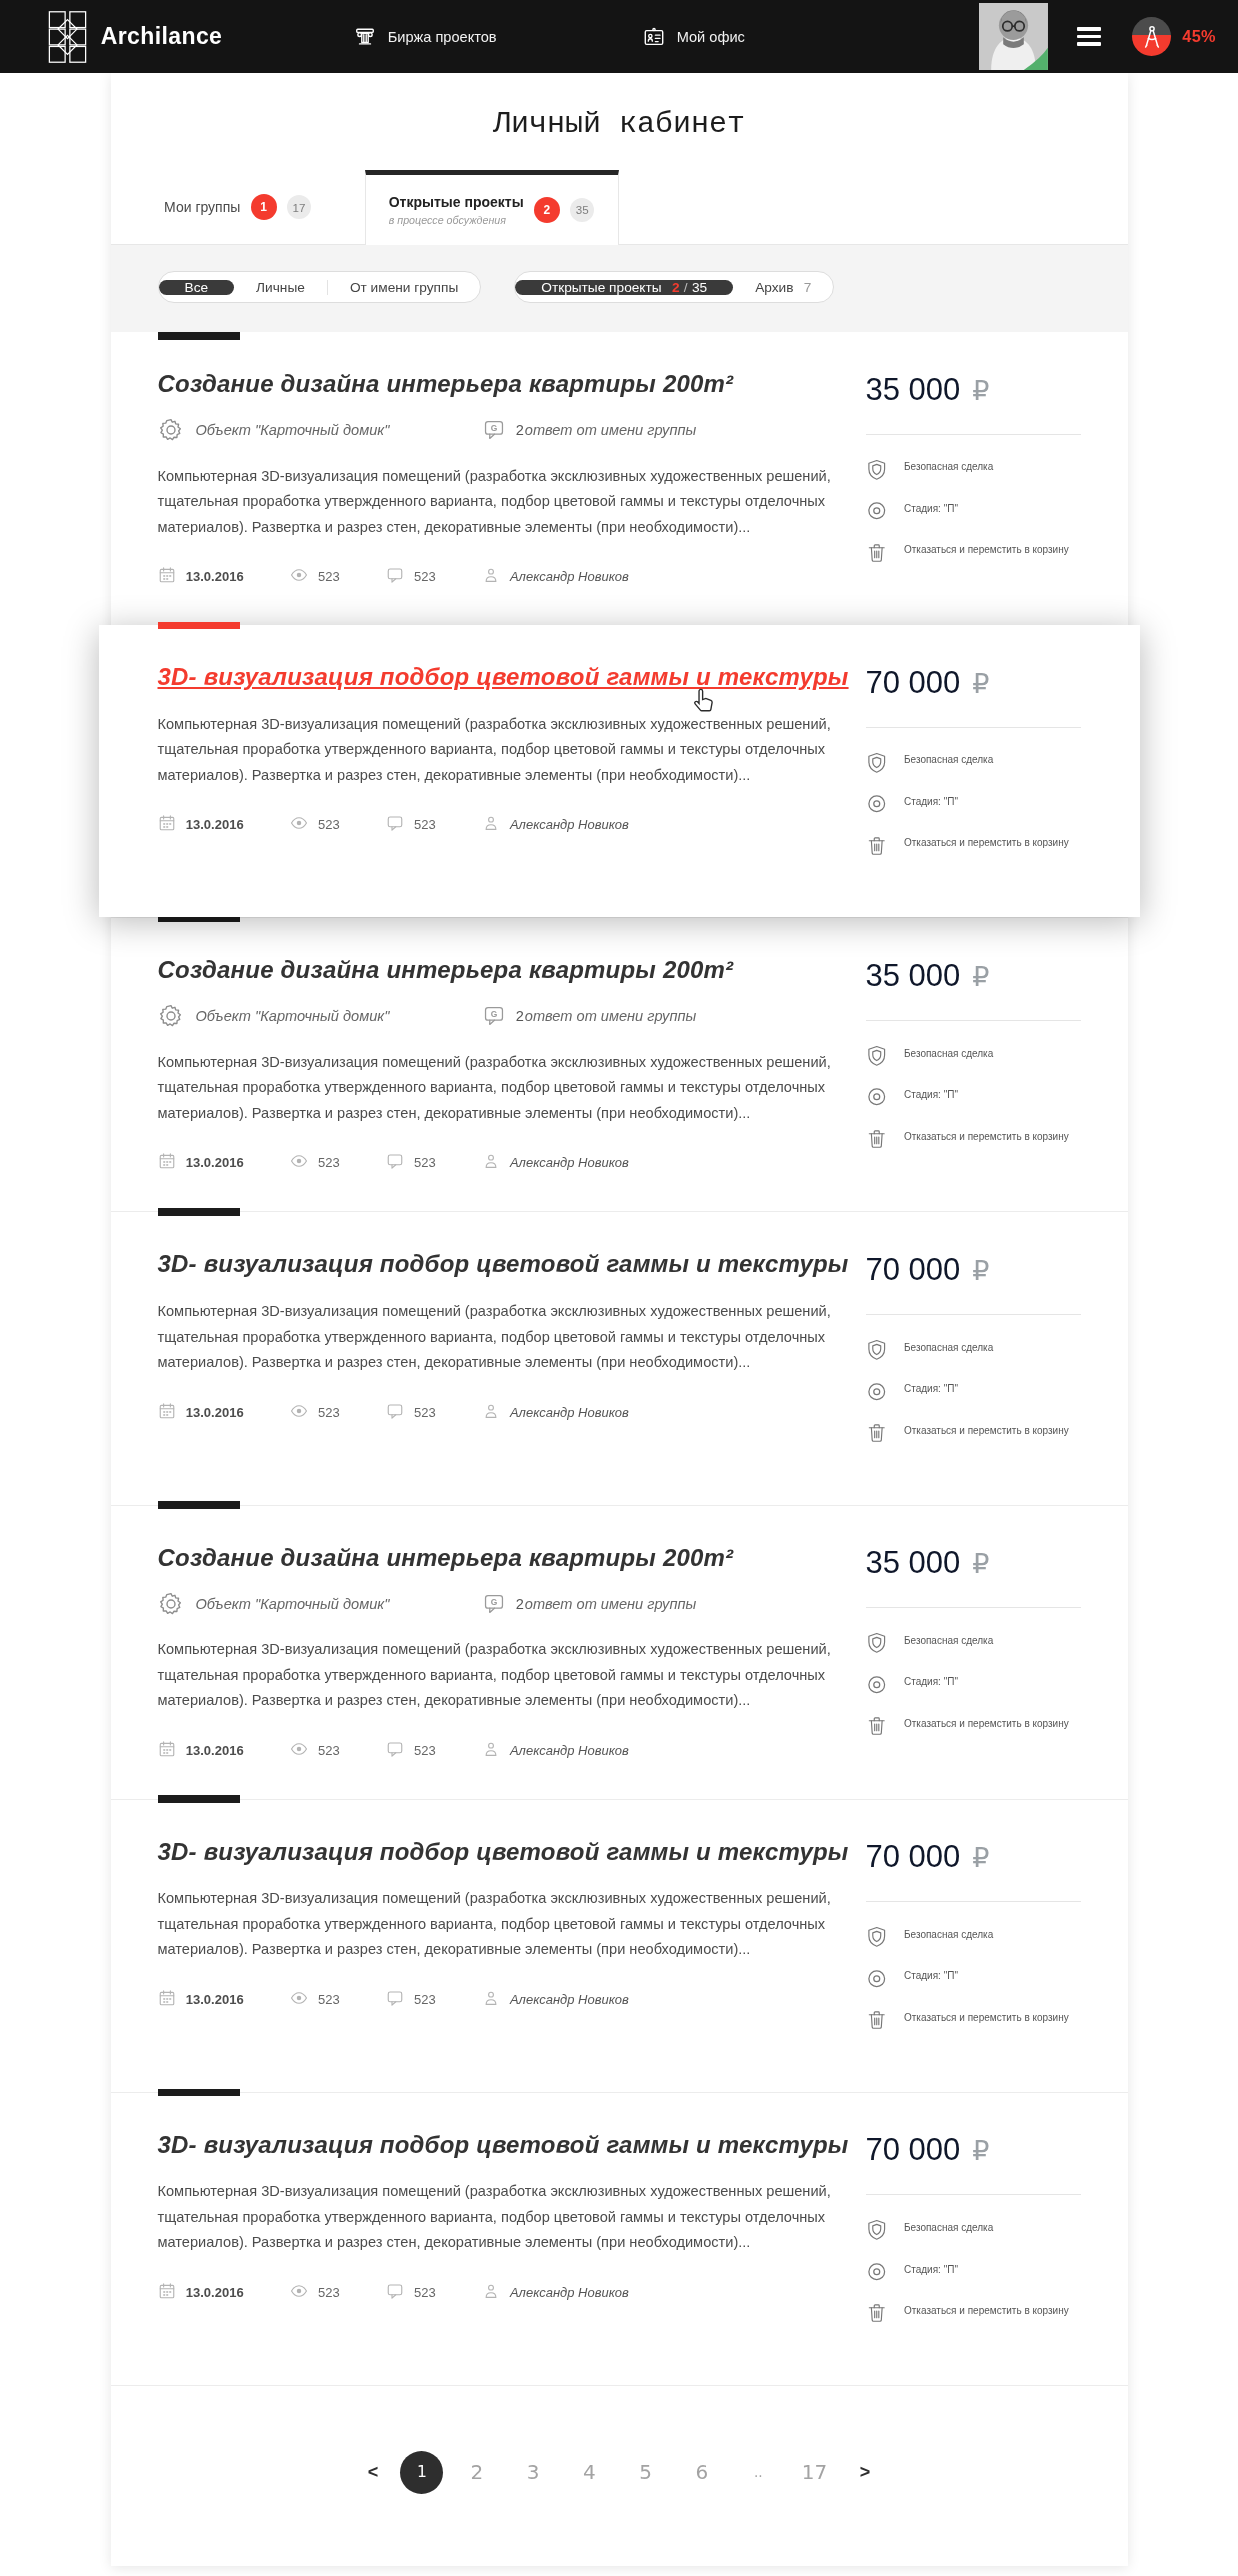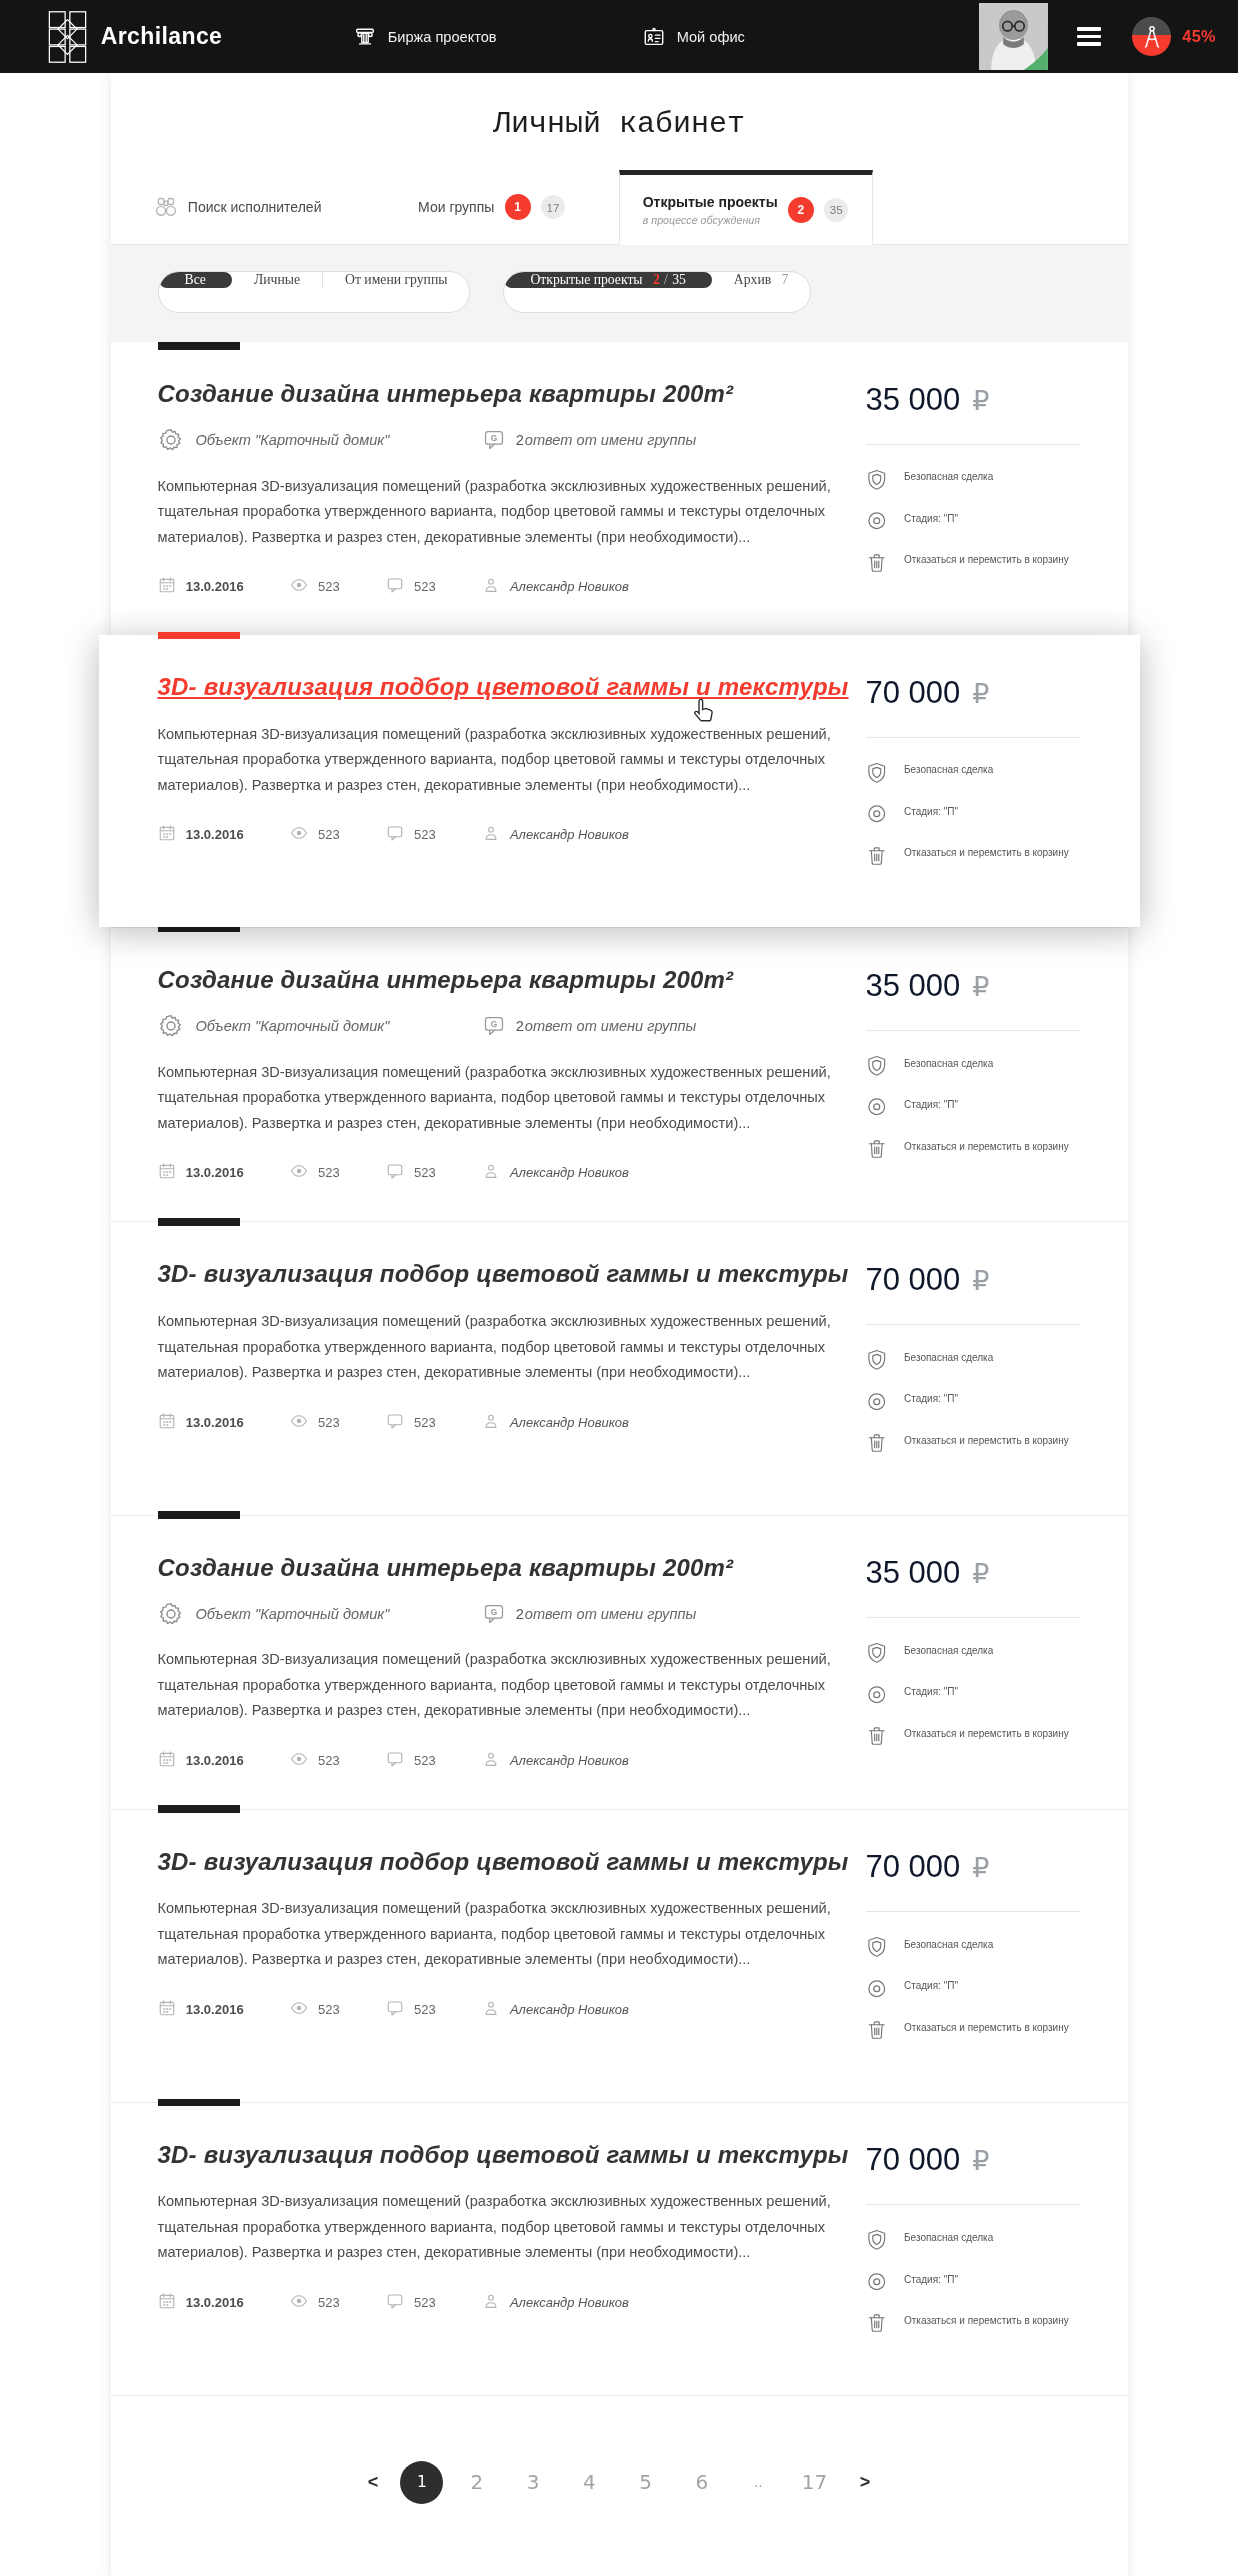--- a/index.html
+++ b/index.html
@@ -62,21 +62,21 @@
     display:inline-flex; align-items:center; justify-content:center; border-radius:50%;
     flex:none;
   }
   .badge.red { width:26px; height:26px; background:#f43b2e; color:#fff; font-size:12px; font-weight:bold; }
   .badge.gray { width:24px; height:24px; background:#ebebeb; color:#7d7d7d; font-size:11.6px; }
   .tab svg.binocs { width:24px; height:22px; }
   
   .filterbar { background:#f4f4f4; padding:26px 47px 29px; display:flex; gap:33px; }
   .pillgroup {
     display:inline-flex; border:0.9px solid #ddd; border-radius:21.5px; background:#fff;
-    height:42px; overflow:hidden; align-items:flex-start;font-family:Liberation Serif, serif;
+    height:32px; overflow:hidden; align-items:center;
   }
   .pill {
     display:flex; align-items:center; padding:0 22px; font-size:13.7px; color:#444;
     border-right:0.9px solid #e3e3e3; cursor:pointer; white-space:nowrap;
   }
   .pill:last-child { border-right:none; }
   .pill.dark { background:#3a3a3a; color:#fff; border-radius:21.5px; border-right:none; padding:0 26px; }
   .pill .num-red { color:#f43b2e; font-weight:bold; margin:0 4.3px 0 10.3px; }
   .pill .num-sep { color:#bbb; margin-right:4.3px; }
   .pill .num-gray { color:#9a9a9a; margin-left:10.3px; }
@@ -211,32 +211,20 @@
     <span class="progress-label">45%</span>
   </div>
 </header>
 
 <div class="page">
 
   <h1 class="page-title">Личный кабинет</h1>
 
   <div class="tabs">
     <div class="tab">
-      <svg class="binocs" viewBox="0 0 28 26">
-        <g class="ln" stroke="#b5b5b5" stroke-width="1.6">
-          <rect x="5" y="3" width="6.5" height="7" rx="2"></rect>
-            <rect x="16.5" y="3" width="6.5" height="7" rx="2"></rect>
-          <rect x="12" y="6" width="4" height="5"></rect>
-          <circle cx="8.2" cy="17.5" r="5.3"></circle>
-            <circle cx="19.8" cy="17.5" r="5.3"></circle>
-        </g>
-      </svg>
-      <span class="tab-label">Поиск исполнителей</span>
-    </div>
-    <div class="tab">
       <span class="tab-label">Мои группы</span>
       <span class="badge red">1</span>
       <span class="badge gray">17</span>
     </div>
     <div class="tab active">
       <div class="tab-col">
         <span class="tab-label">Открытые проекты</span>
         <span class="tab-sub">в процессе обсуждения</span>
       </div>
       <span class="badge red">2</span>

